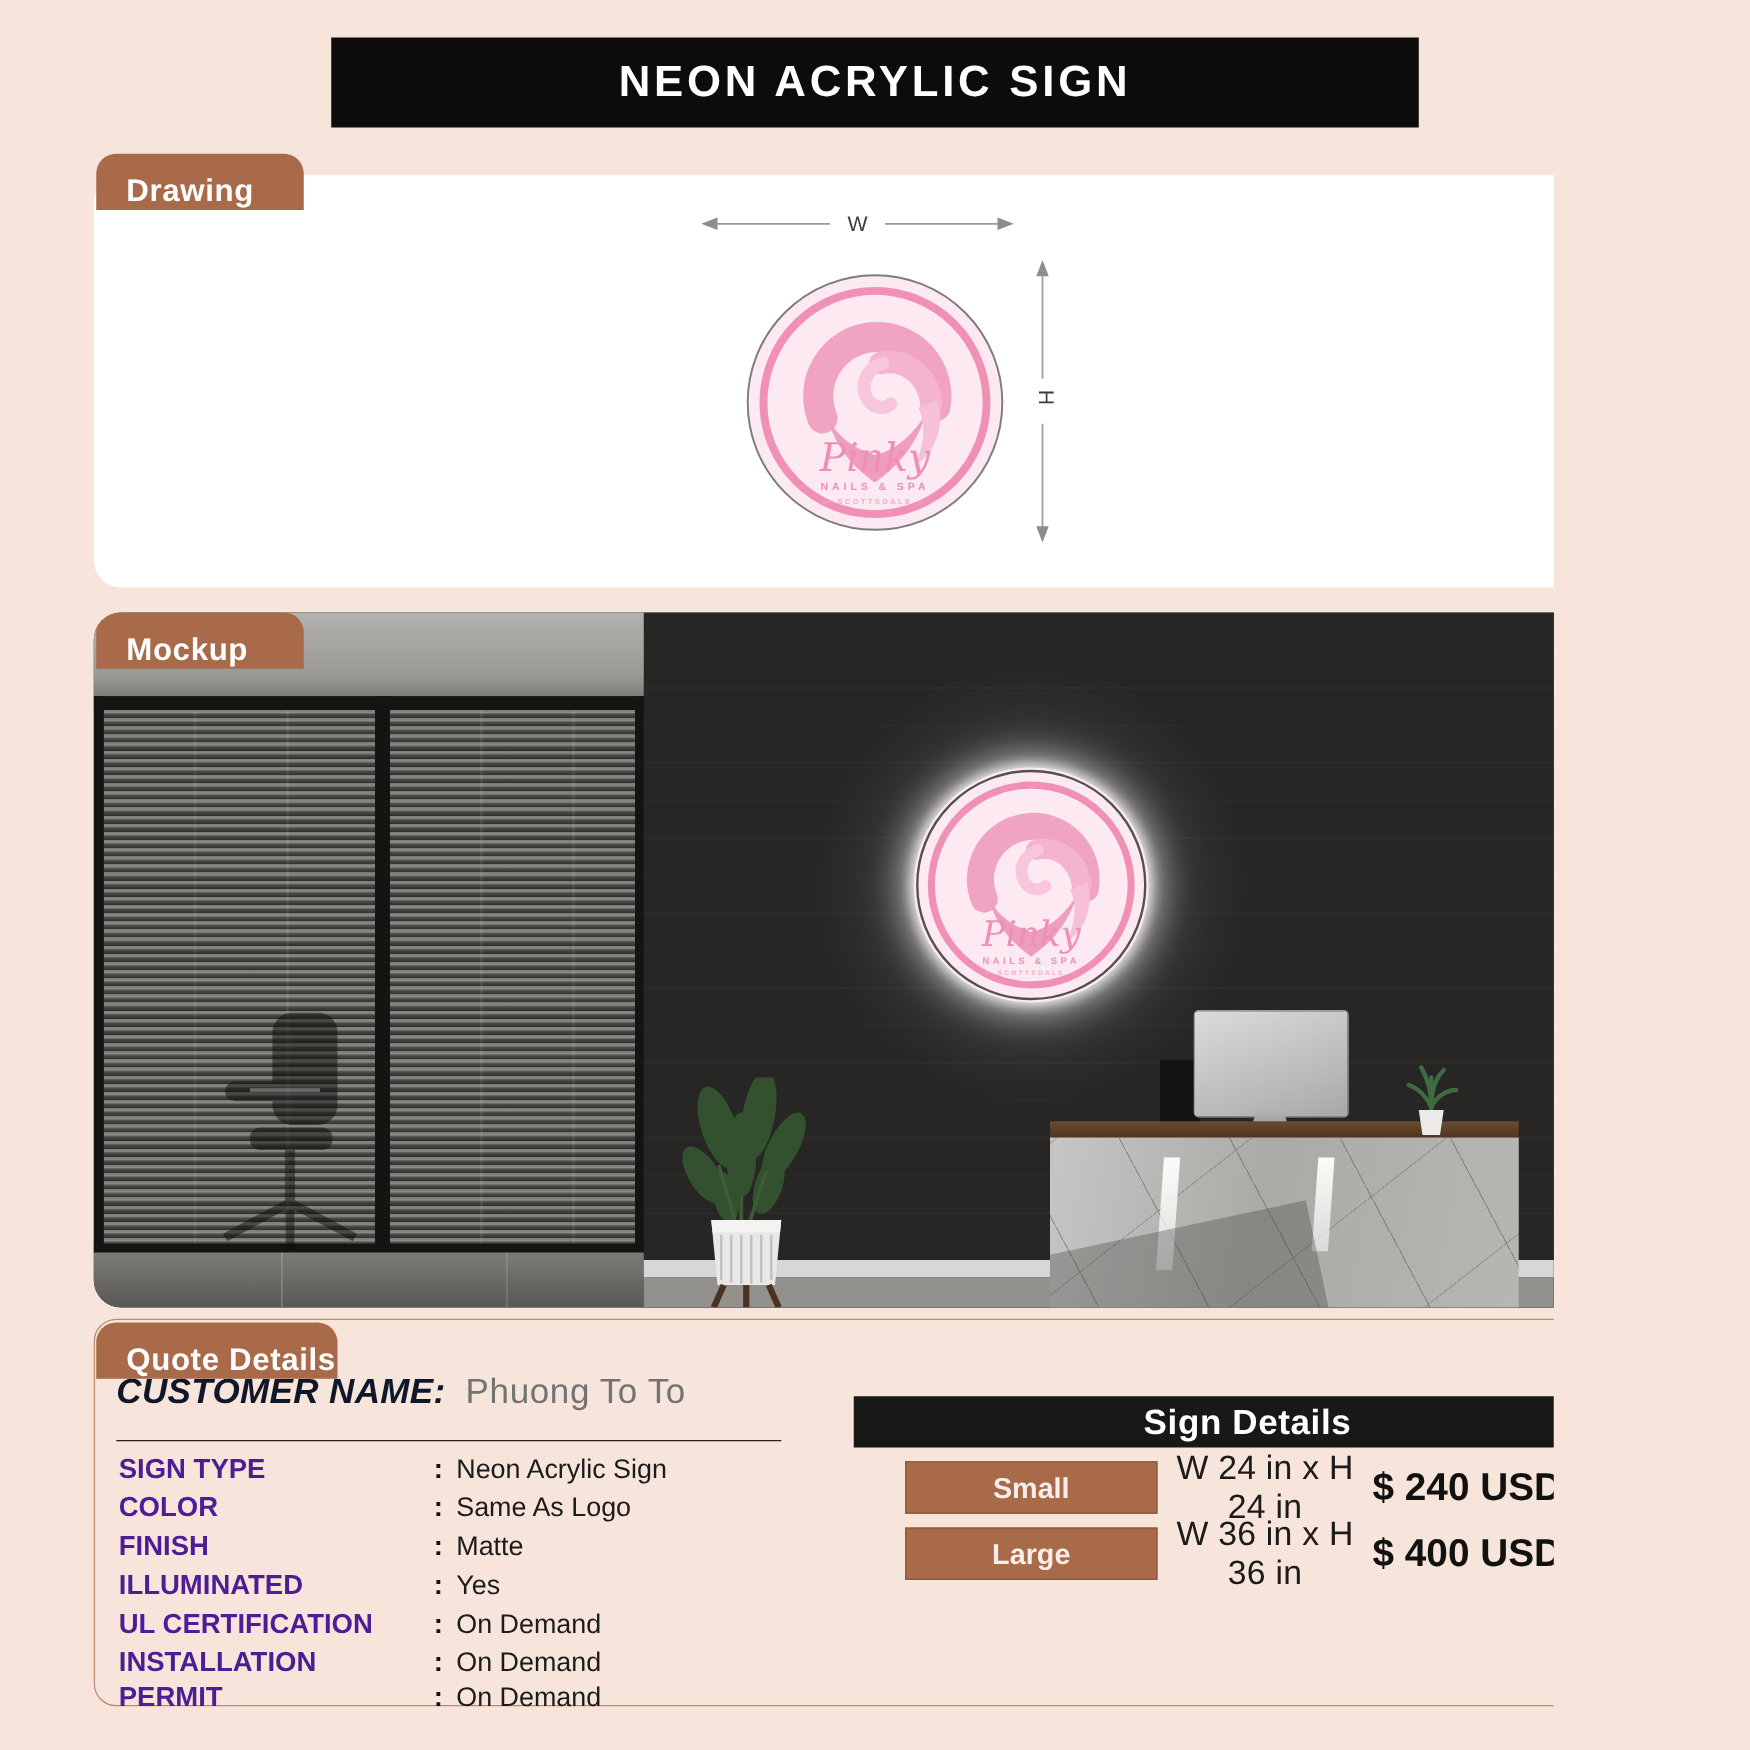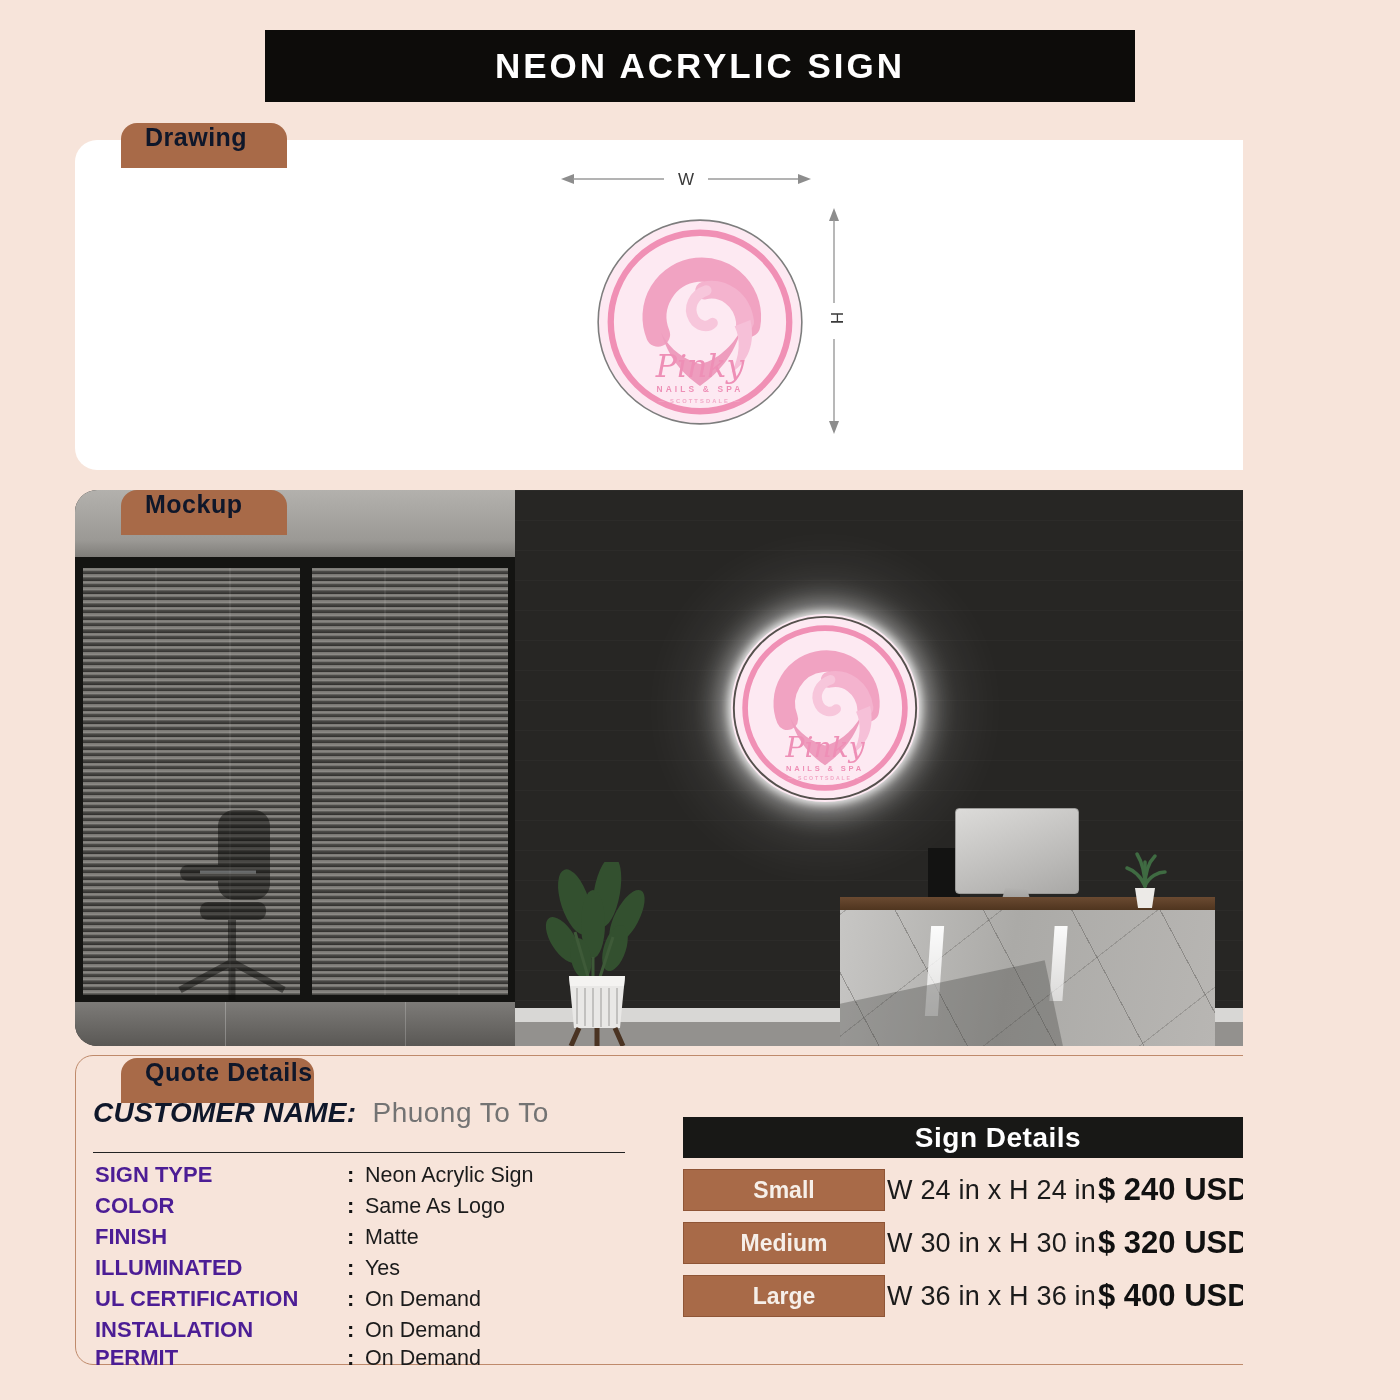--- a/index.html
+++ b/index.html
@@ -5,22 +5,22 @@
   html,body{margin:0;padding:0;}
   body{font-family:"Liberation Sans", sans-serif; background:#f7e4da;}
   .page{position:relative;width:1243px;height:1400px;background:#f7e4da;overflow:hidden;}
 
   
   .banner{position:absolute;left:265px;top:30px;width:870px;height:72px;background:#0d0c0a;
     display:flex;align-items:center;justify-content:center;}
   .banner span{color:#ffffff;font-size:35px;font-weight:800;letter-spacing:3px;}
 
   
-  .tab{position:absolute;background:#a86a48;color:#0f172a;font-weight:800;
-    display:flex;align-items:flex-start;border-radius:16px 16px 0 0;z-index:30;margin-left:44px;}
+  .tab{position:absolute;background:#a86a48;color:#ffffff;font-weight:800;
+    display:flex;align-items:flex-end;border-radius:16px 16px 0 0;z-index:30;}
   .tab span{padding-left:24px;font-size:25px;letter-spacing:.5px;}
 
   
   .drawing-box{position:absolute;left:75px;top:140px;width:1255px;height:330px;background:#ffffff;border-radius:22px;}
   .tab-drawing{left:77px;top:123px;width:166px;height:45px;}
   .drawing-canvas{position:absolute;left:75px;top:140px;width:1255px;height:330px;}
   .logo-wrap-drawing{position:absolute;left:520px;top:77px;width:210px;height:210px;}
   .dim-w{position:absolute;left:486px;top:28px;width:250px;height:22px;}
   .dim-h{position:absolute;left:748px;top:68px;width:22px;height:226px;}
   .dim-label{fill:#3a3a3a;font-size:17px;font-family:"Liberation Sans",sans-serif;}
@@ -94,21 +94,21 @@
   .spec-row{display:flex;align-items:baseline;height:31px;}
   .spec-row.tight{height:28px;}
   .spec-label{width:252px;font-size:22px;font-weight:800;color:#4c1d95;}
   .spec-colon{width:18px;font-size:22px;font-weight:800;color:#141414;}
   .spec-value{font-size:21.5px;font-weight:400;color:#1b1b1b;}
   .sign-details{position:absolute;left:683px;top:1117px;width:615px;}
   .sd-header{height:41px;background:#181816;display:flex;align-items:center;justify-content:center;padding-left:15px;}
   .sd-header span{color:#fff;font-size:28px;font-weight:800;letter-spacing:.5px;}
   .sd-row{display:flex;align-items:center;margin-top:11px;height:42px;}
   .sd-size{width:202px;height:42px;background:#a86a48;border:1px solid #8f5536;box-sizing:border-box;
-    display:flex;align-items:center;justify-content:center;color:#f6efe9;font-size:23px;font-weight:800;}
+    display:flex;align-items:center;justify-content:center;color:#f6efe9;font-size:23px;font-weight:800;margin-left:41px;}
   .sd-dims{flex:1;text-align:center;font-size:27px;font-weight:400;color:#1b1b1b;letter-spacing:.2px;}
   .sd-price{width:200px;text-align:left;font-size:31px;font-weight:800;color:#111;}
 
   
   .logo-script{font-family:"DejaVu Serif",serif;font-style:italic;}
   .logo-caps{font-family:"Liberation Sans",sans-serif;font-weight:700;}
 </style>
 </head>
 <body>
 
@@ -307,24 +307,19 @@
   <div class="sign-details">
     <div class="sd-header">
       <span>Sign Details</span>
     </div>
     <div class="sd-row">
       <div class="sd-size">Small</div>
       <div class="sd-dims">W 24 in x H 24 in</div>
       <div class="sd-price">$ 240 USD</div>
     </div>
     <div class="sd-row">
-      <div class="sd-size">Medium</div>
-      <div class="sd-dims">W 30 in x H 30 in</div>
-      <div class="sd-price">$ 320 USD</div>
-    </div>
-    <div class="sd-row">
       <div class="sd-size">Large</div>
       <div class="sd-dims">W 36 in x H 36 in</div>
       <div class="sd-price">$ 400 USD</div>
     </div>
   </div>
 
 </div>
 
 </body></html>

